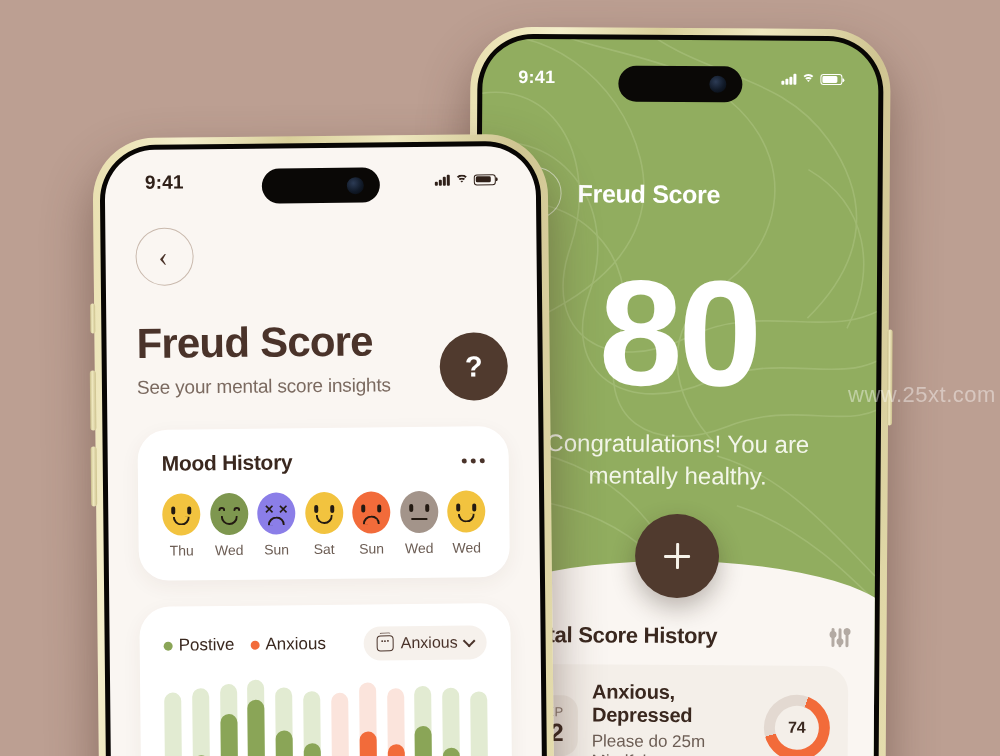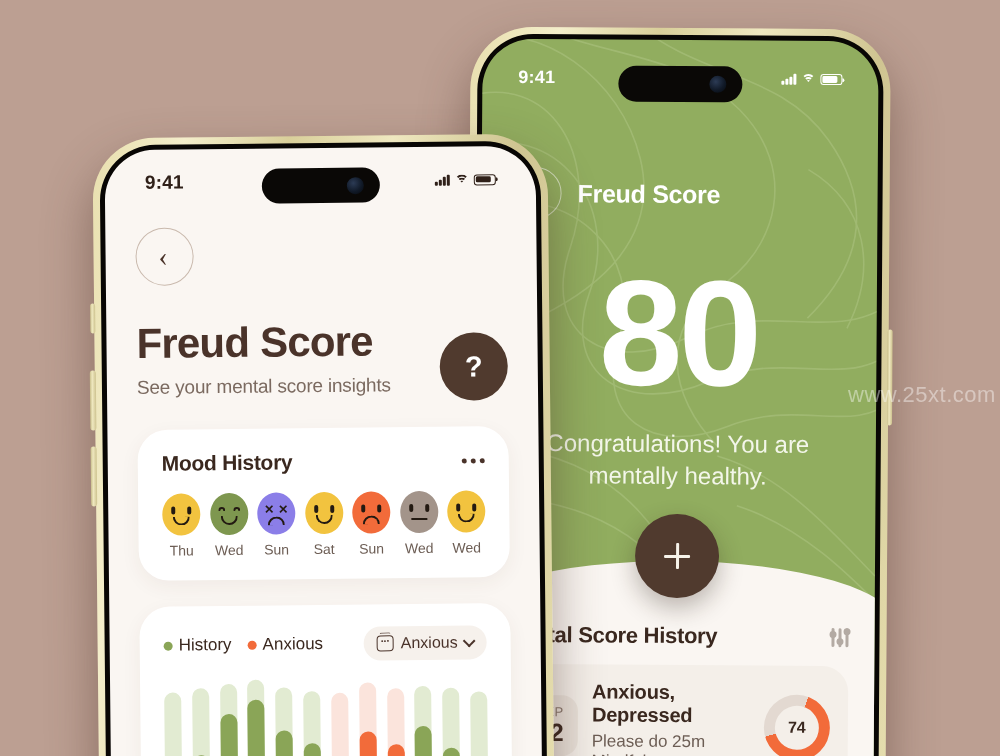--- a/index.html
+++ b/index.html
@@ -406,21 +406,21 @@
                 <div class="mood-day">Wed</div>
               </div>
             </div>
         </div>
 
         <div class="card">
           <div class="legend-row">
             <div class="legends" id="legendBox">
                 <span class="legend">
                   <i style="background:#8aa557"></i>
-                  <span>History</span>
+                  <span>Postive</span>
                 </span>
                 <span class="legend">
                   <i style="background:#f26b3a"></i>
                   <span>Anxious</span>
                 </span>
               </div>
             <div class="pill">
               <span class="cal"></span>
               <span>Anxious</span>
               <span class="chev"></span>

